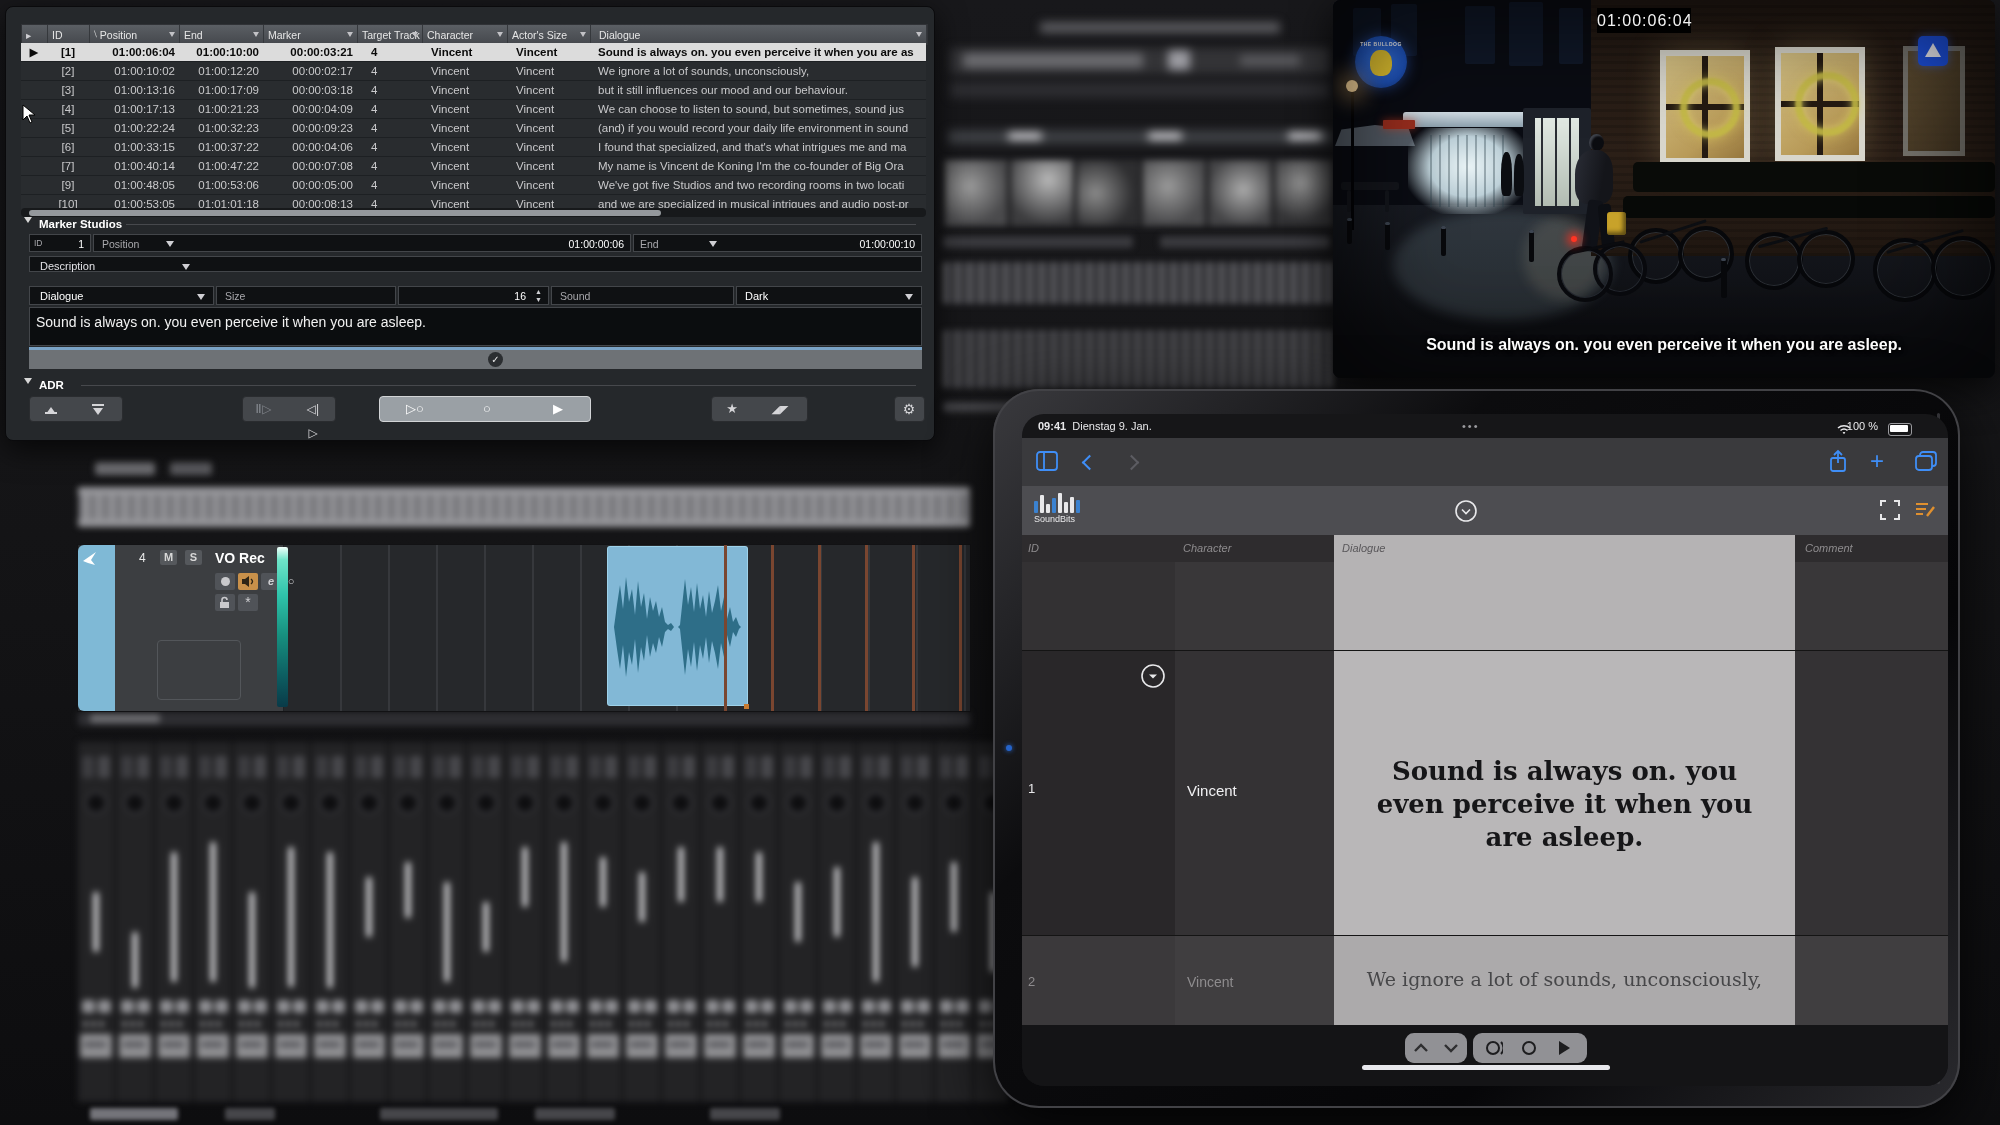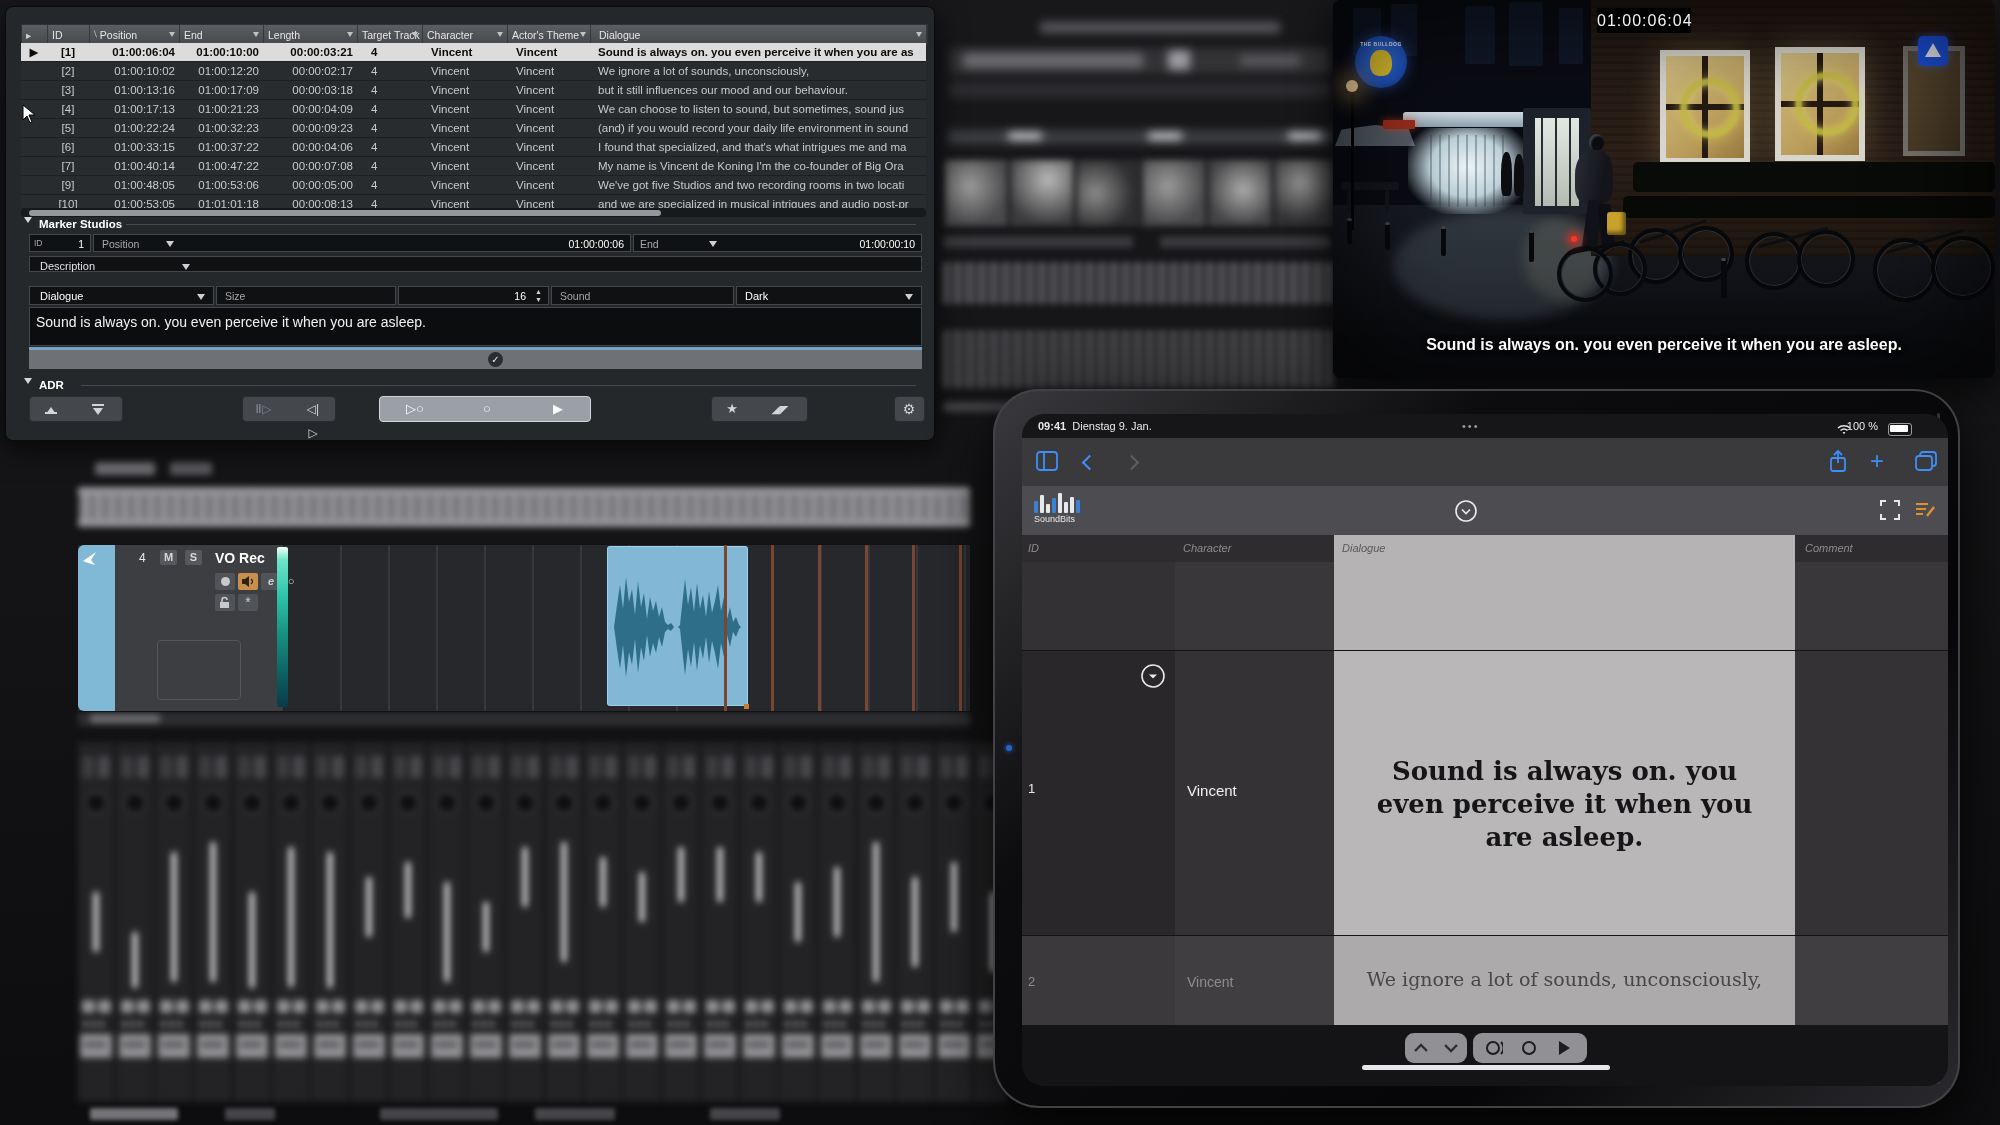--- a/index.html
+++ b/index.html
@@ -520,33 +520,33 @@
       <div class="mw-hc w-pos">
           <span style="font-size:9px;margin-right:3px;">⧵</span>
           <span>Position</span>
           <span class="funnel"></span>
         </div>
       <div class="mw-hc w-end">
           <span>End</span>
           <span class="funnel"></span>
         </div>
       <div class="mw-hc w-len">
-          <span>Length</span>
+          <span>Marker</span>
           <span class="funnel"></span>
         </div>
       <div class="mw-hc w-tt" style="padding-left:4px;">
           <span>Target Track</span>
           <span class="funnel"></span>
         </div>
       <div class="mw-hc w-ch" style="padding-left:4px;">
           <span>Character</span>
           <span class="funnel"></span>
         </div>
       <div class="mw-hc w-an" style="padding-left:4px;">
-          <span>Actor's Theme</span>
+          <span>Actor's Size</span>
           <span class="funnel"></span>
         </div>
       <div class="mw-hc w-dl">
           <span>Dialogue</span>
           <span class="funnel"></span>
         </div>
     </div>
 
     <div class="mw-rows">
       <div class="mw-row sel">

